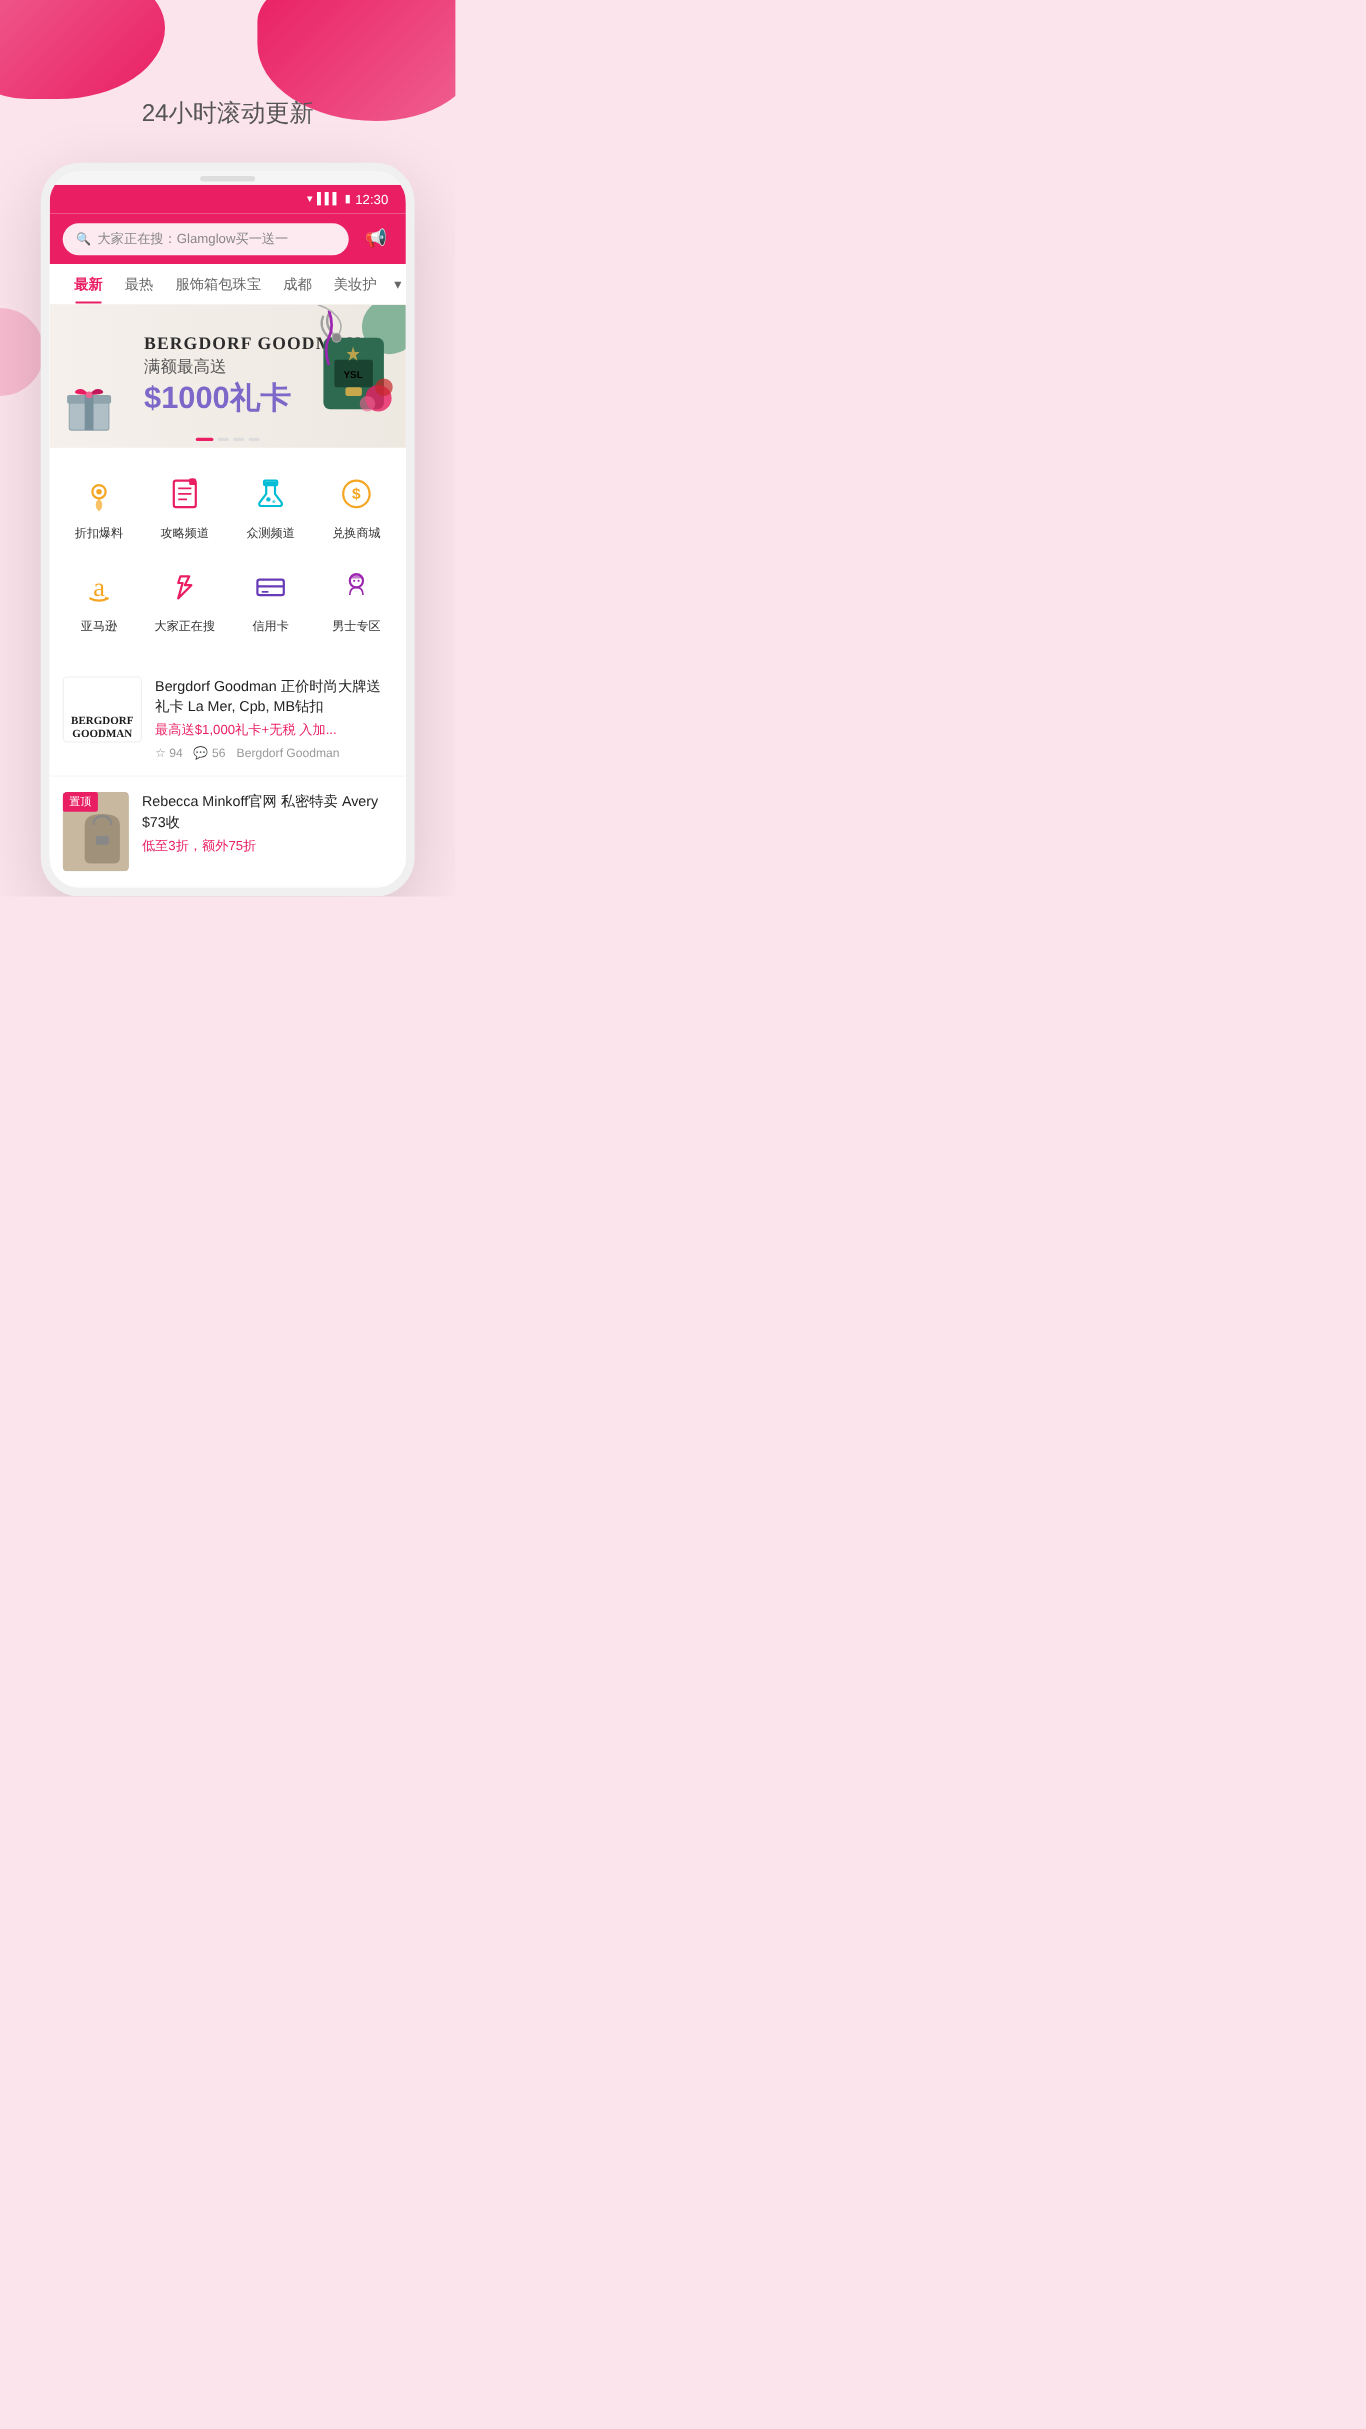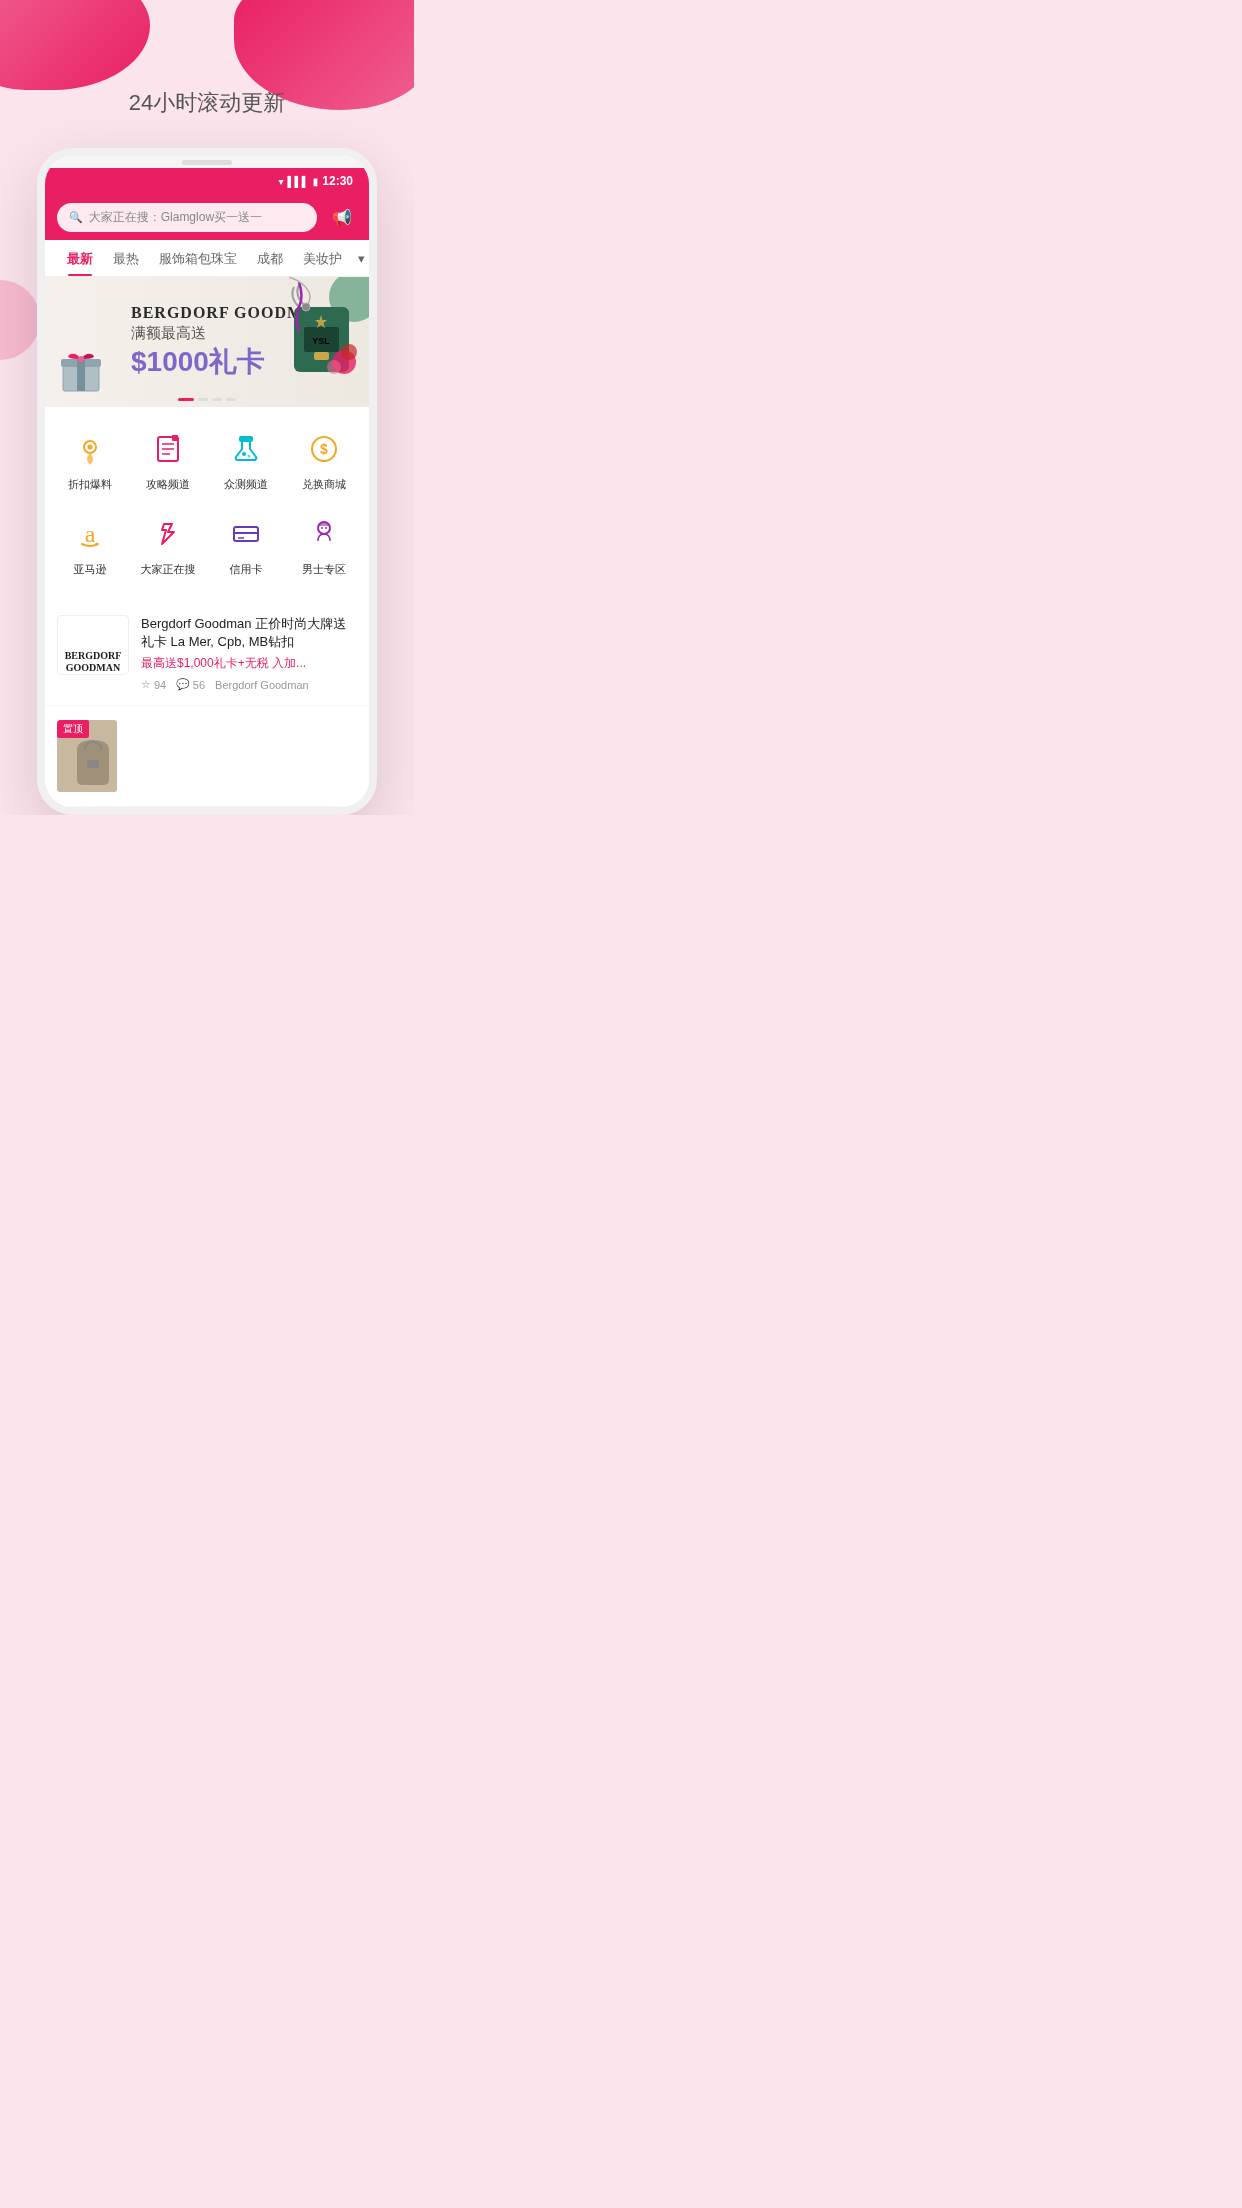--- a/index.html
+++ b/index.html
@@ -114,21 +114,21 @@
       gap: 6px;
     }
     .status-bar-icons {
       display: flex;
       align-items: center;
       gap: 4px;
     }
     .status-time {
       color: white;
       font-size: 12px;
-      font-weight: 700;
+      font-weight: 400;
     }
     .status-icon {
       color: white;
       font-size: 10px;
     }
 
     
     .search-bar-area {
       background: #e91e63;
       padding: 8px 12px;
@@ -630,19 +630,23 @@
               
               <svg viewBox="0 0 72 72" width="72" height="72">
                 <rect width="72" height="72" fill="#c8b8a0"></rect>
                 <path d="M20 30 Q20 20 36 20 Q52 20 52 30 L52 60 Q52 65 46 65 L26 65 Q20 65 20 60 Z" fill="#a0927a"></path>
                 <path d="M28 30 Q28 22 36 22 Q44 22 44 30" stroke="#888" stroke-width="2" fill="none"></path>
                 <rect x="30" y="40" width="12" height="8" rx="2" fill="#888"></rect>
               </svg>
             </div>
             <div class="top-badge">置顶</div>
           </div>
+          <div class="deal-info">
+            <div class="deal-title">Rebecca Minkoff官网 私密特卖 Avery $73收</div>
+            <div class="deal-price">低至3折，额外75折</div>
+          </div>
         </div>
 
       </div>
 
     </div>
   </div>
 </div>
 
 </body></html>

